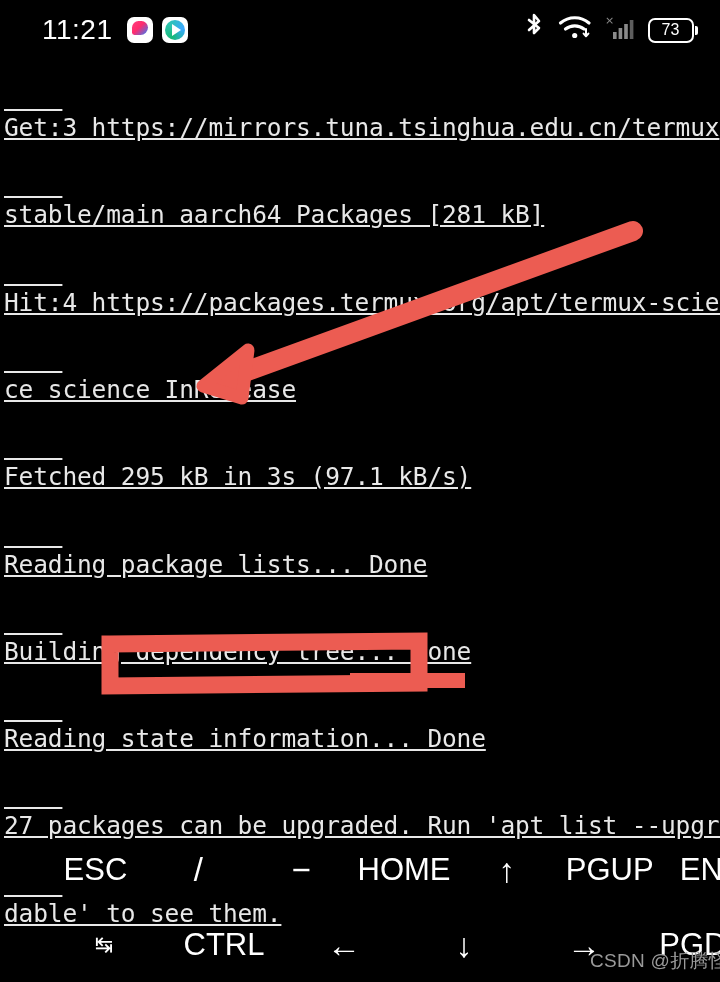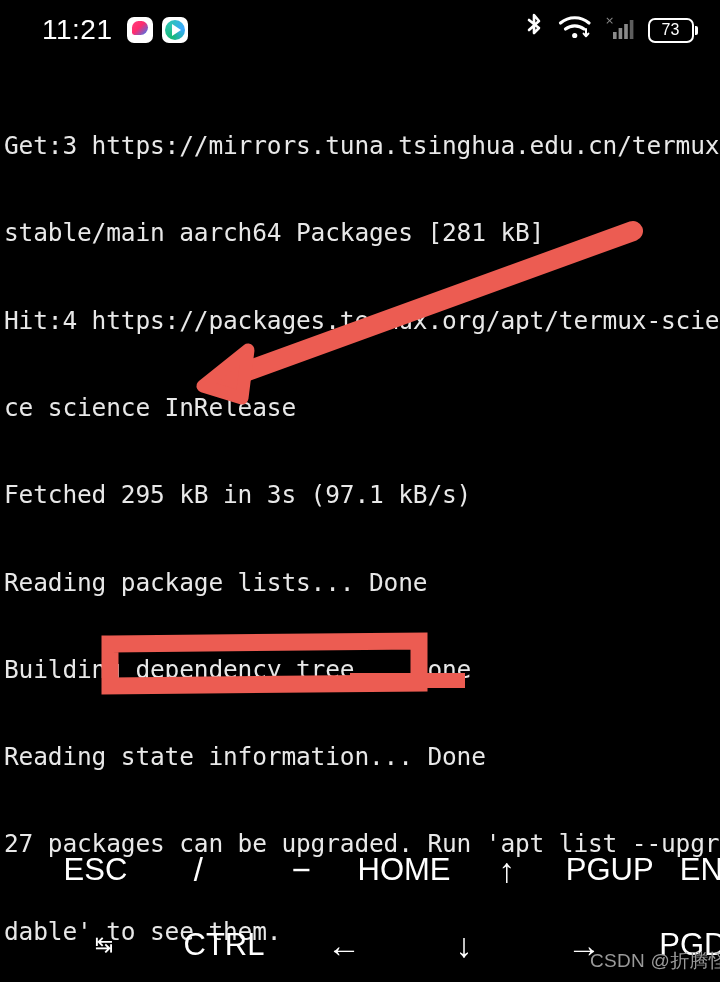--- a/index.html
+++ b/index.html
@@ -64,28 +64,29 @@
   #battery .nub {
     width:3px; height:9px; background:#fff; border-radius:0 2px 2px 0; margin-left:1.5px;
   }
   #battery-text {
     color:#fff; font-size:16px; font-family:"Liberation Sans", sans-serif;
     line-height:1;
   }
 
   
   #terminal {
-    position:absolute; left:0; top:68px; width:720px; height:770px;
+    position:absolute; left:0; top:50px; width:720px; height:770px;
     padding:5px 0 0 4px;
     color:#e8e8e8;
     font-family:"DejaVu Sans Mono", monospace;
     font-size:24.5px;
     line-height:29.1px;
     white-space:pre;
     letter-spacing:-0.15px;
+    text-decoration:underline;
   }
   .tline { height:29.1px; }
 
   
   #annotations {
     position:absolute; left:0; top:0; width:720px; height:982px;
     pointer-events:none;
   }
 
   

